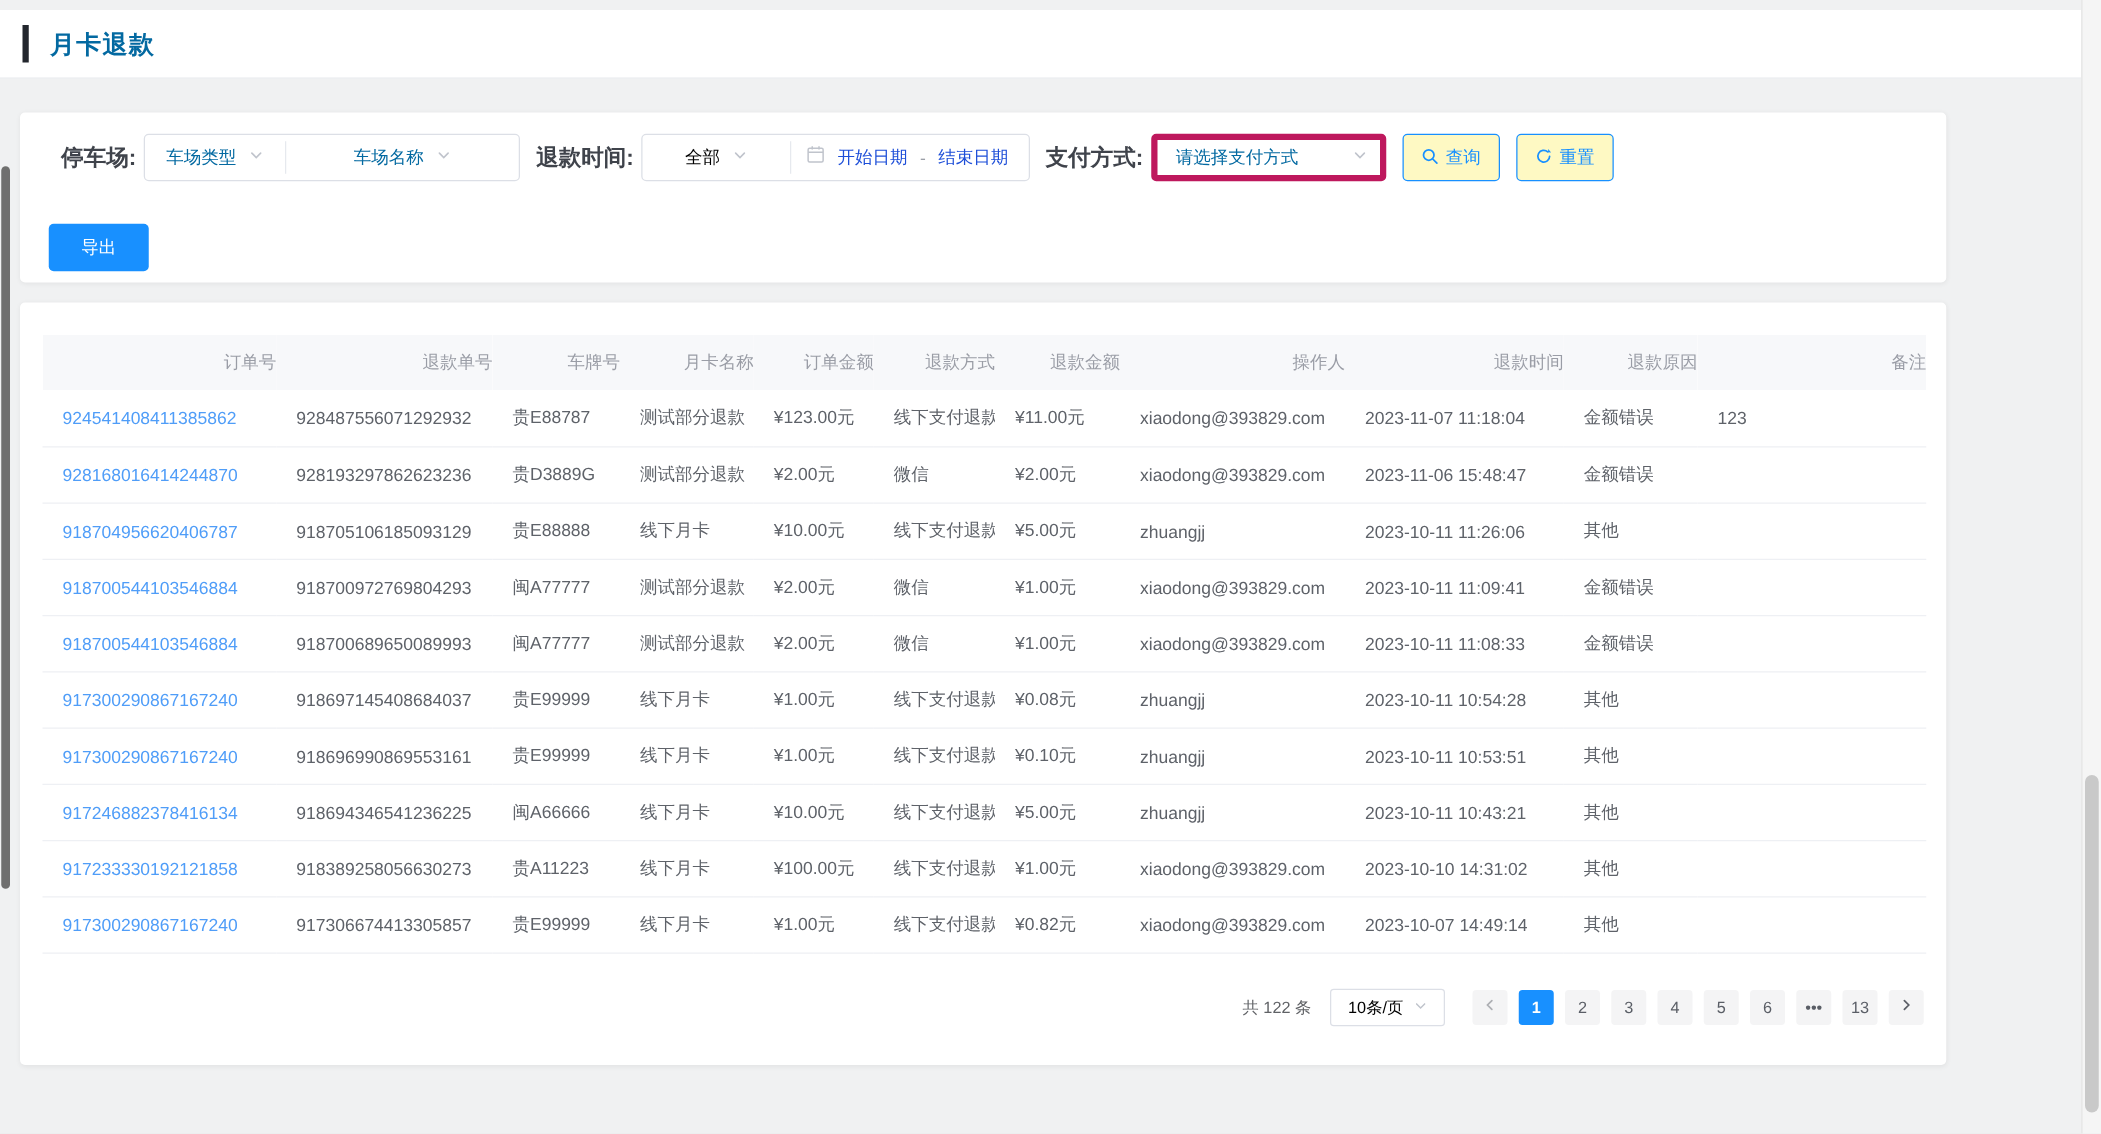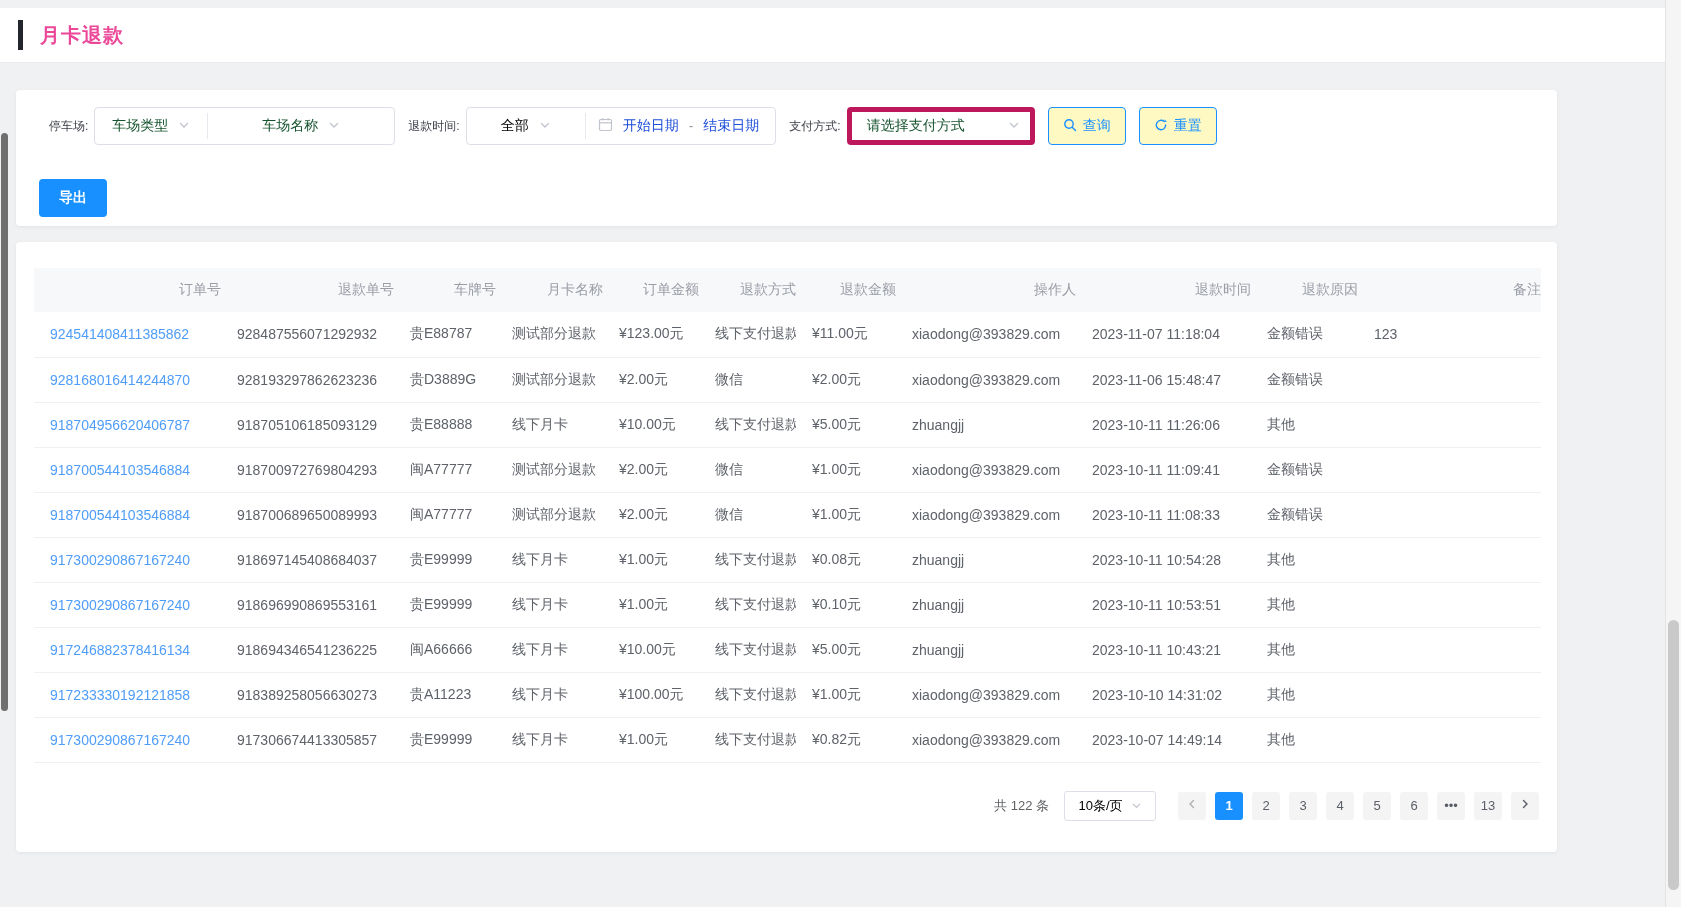--- a/index.html
+++ b/index.html
@@ -12,51 +12,51 @@
     background:#6f6f6f; border-radius:4px; z-index:30; }
   .right-scroll-track { position:absolute; right:0; top:0; width:16px; height:907px;
     background:#f5f5f5; border-left:1px solid #e3e3e3; z-index:30; }
   .right-scroll-thumb { position:absolute; left:2px; width:11px; top:620px; height:270px;
     background:#c9c9c9; border-radius:6px; }
 
   
   .page-header { position:absolute; left:0; top:8px; width:1665px; height:55px; background:#fff;
     border-bottom:1px solid #e8eaed; display:flex; align-items:center; }
   .accent-bar { width:5px; height:30px; background:#23262d; margin-left:18px; }
-  .page-title { font-size:20px; font-weight:600; color:#ec4899; margin-left:17px; letter-spacing:1px; }
+  .page-title { font-size:20px; font-weight:600; color:#0369a1; margin-left:17px; letter-spacing:1px; }
 
   
   .card { position:absolute; left:16px; width:1541px; background:#fff; border-radius:4px;
     box-shadow:0 1px 4px rgba(0,0,0,0.06); }
   .filter-card { top:90px; height:136px; padding:17px 20px; }
   .table-card  { top:242px; height:610px; padding:26px 18px 0; }
 
   
   .frow { display:flex; align-items:center; height:38px; white-space:nowrap; }
   .keyword-input { width:188px; height:38px; border:1px solid #dcdfe6; border-radius:4px;
     padding:0 15px; font-size:14px; color:#606266; outline:none; font-family:inherit; }
   .keyword-input::placeholder { color:#bfc4cd; }
-  .flabel { font-size:12px; font-weight:400; color:#3f434b; margin:0 6px 0 13px; }
+  .flabel { font-size:18px; font-weight:700; color:#3f434b; margin:0 6px 0 13px; }
   .combo { display:flex; align-items:center; height:38px; border:1px solid #dcdfe6; border-radius:4px; }
   .sect { display:flex; align-items:center; justify-content:center; gap:10px; height:100%; cursor:pointer; }
   .sect-parking-type { width:112px; }
   .sect-parking-name { width:186px; }
   .vdiv { width:1px; height:26px; background:#e6e9ee; }
-  .ph { font-size:14px; color:#14532d; }
+  .ph { font-size:14px; color:#0369a1; }
   .val { font-size:14px; color:#000000; }
   .time-combo .sect-all { width:118px; }
   .date-zone { display:flex; align-items:center; gap:10px; padding:0 16px 0 12px; }
   .date-ph { font-size:14px; color:#1d4ed8; cursor:text; }
   .date-sep { font-size:14px; color:#9ca0a8; }
   .pay-select { width:188px; height:38px; border:5px solid #be185d; border-radius:4px;
     display:flex; align-items:center; justify-content:space-between; padding:0 10px 0 15px; cursor:pointer; }
   .btn { display:inline-flex; align-items:center; justify-content:center; gap:6px; height:38px;
     border-radius:4px; font-size:14px; cursor:pointer; font-family:inherit; }
   .btn-outline { background:#fef9c3; border:1px solid #1890ff; color:#1890ff; padding:0 14px; margin-left:13px; }
-  .btn-primary { background:#1890ff; border:none; color:#fff; width:68px; margin-top:34px; margin-left:3px;font-weight:bold; }
+  .btn-primary { background:#1890ff; border:none; color:#fff; width:80px; margin-top:34px; margin-left:3px; }
 
   
   table { width:100%; border-collapse:collapse; table-layout:fixed; }
   thead th { background:#f7f8fa; height:44px; text-align:right; padding-left:16px;
     font-size:14px; font-weight:400; color:#9a9da6; overflow:hidden; }
   tbody td { height:45px; border-bottom:1px solid #eef0f4; padding-left:16px;
     font-size:14px; color:#5e6269; overflow:hidden; white-space:nowrap; }
   td.link { color:#4f9df8; cursor:pointer; }
 
   

